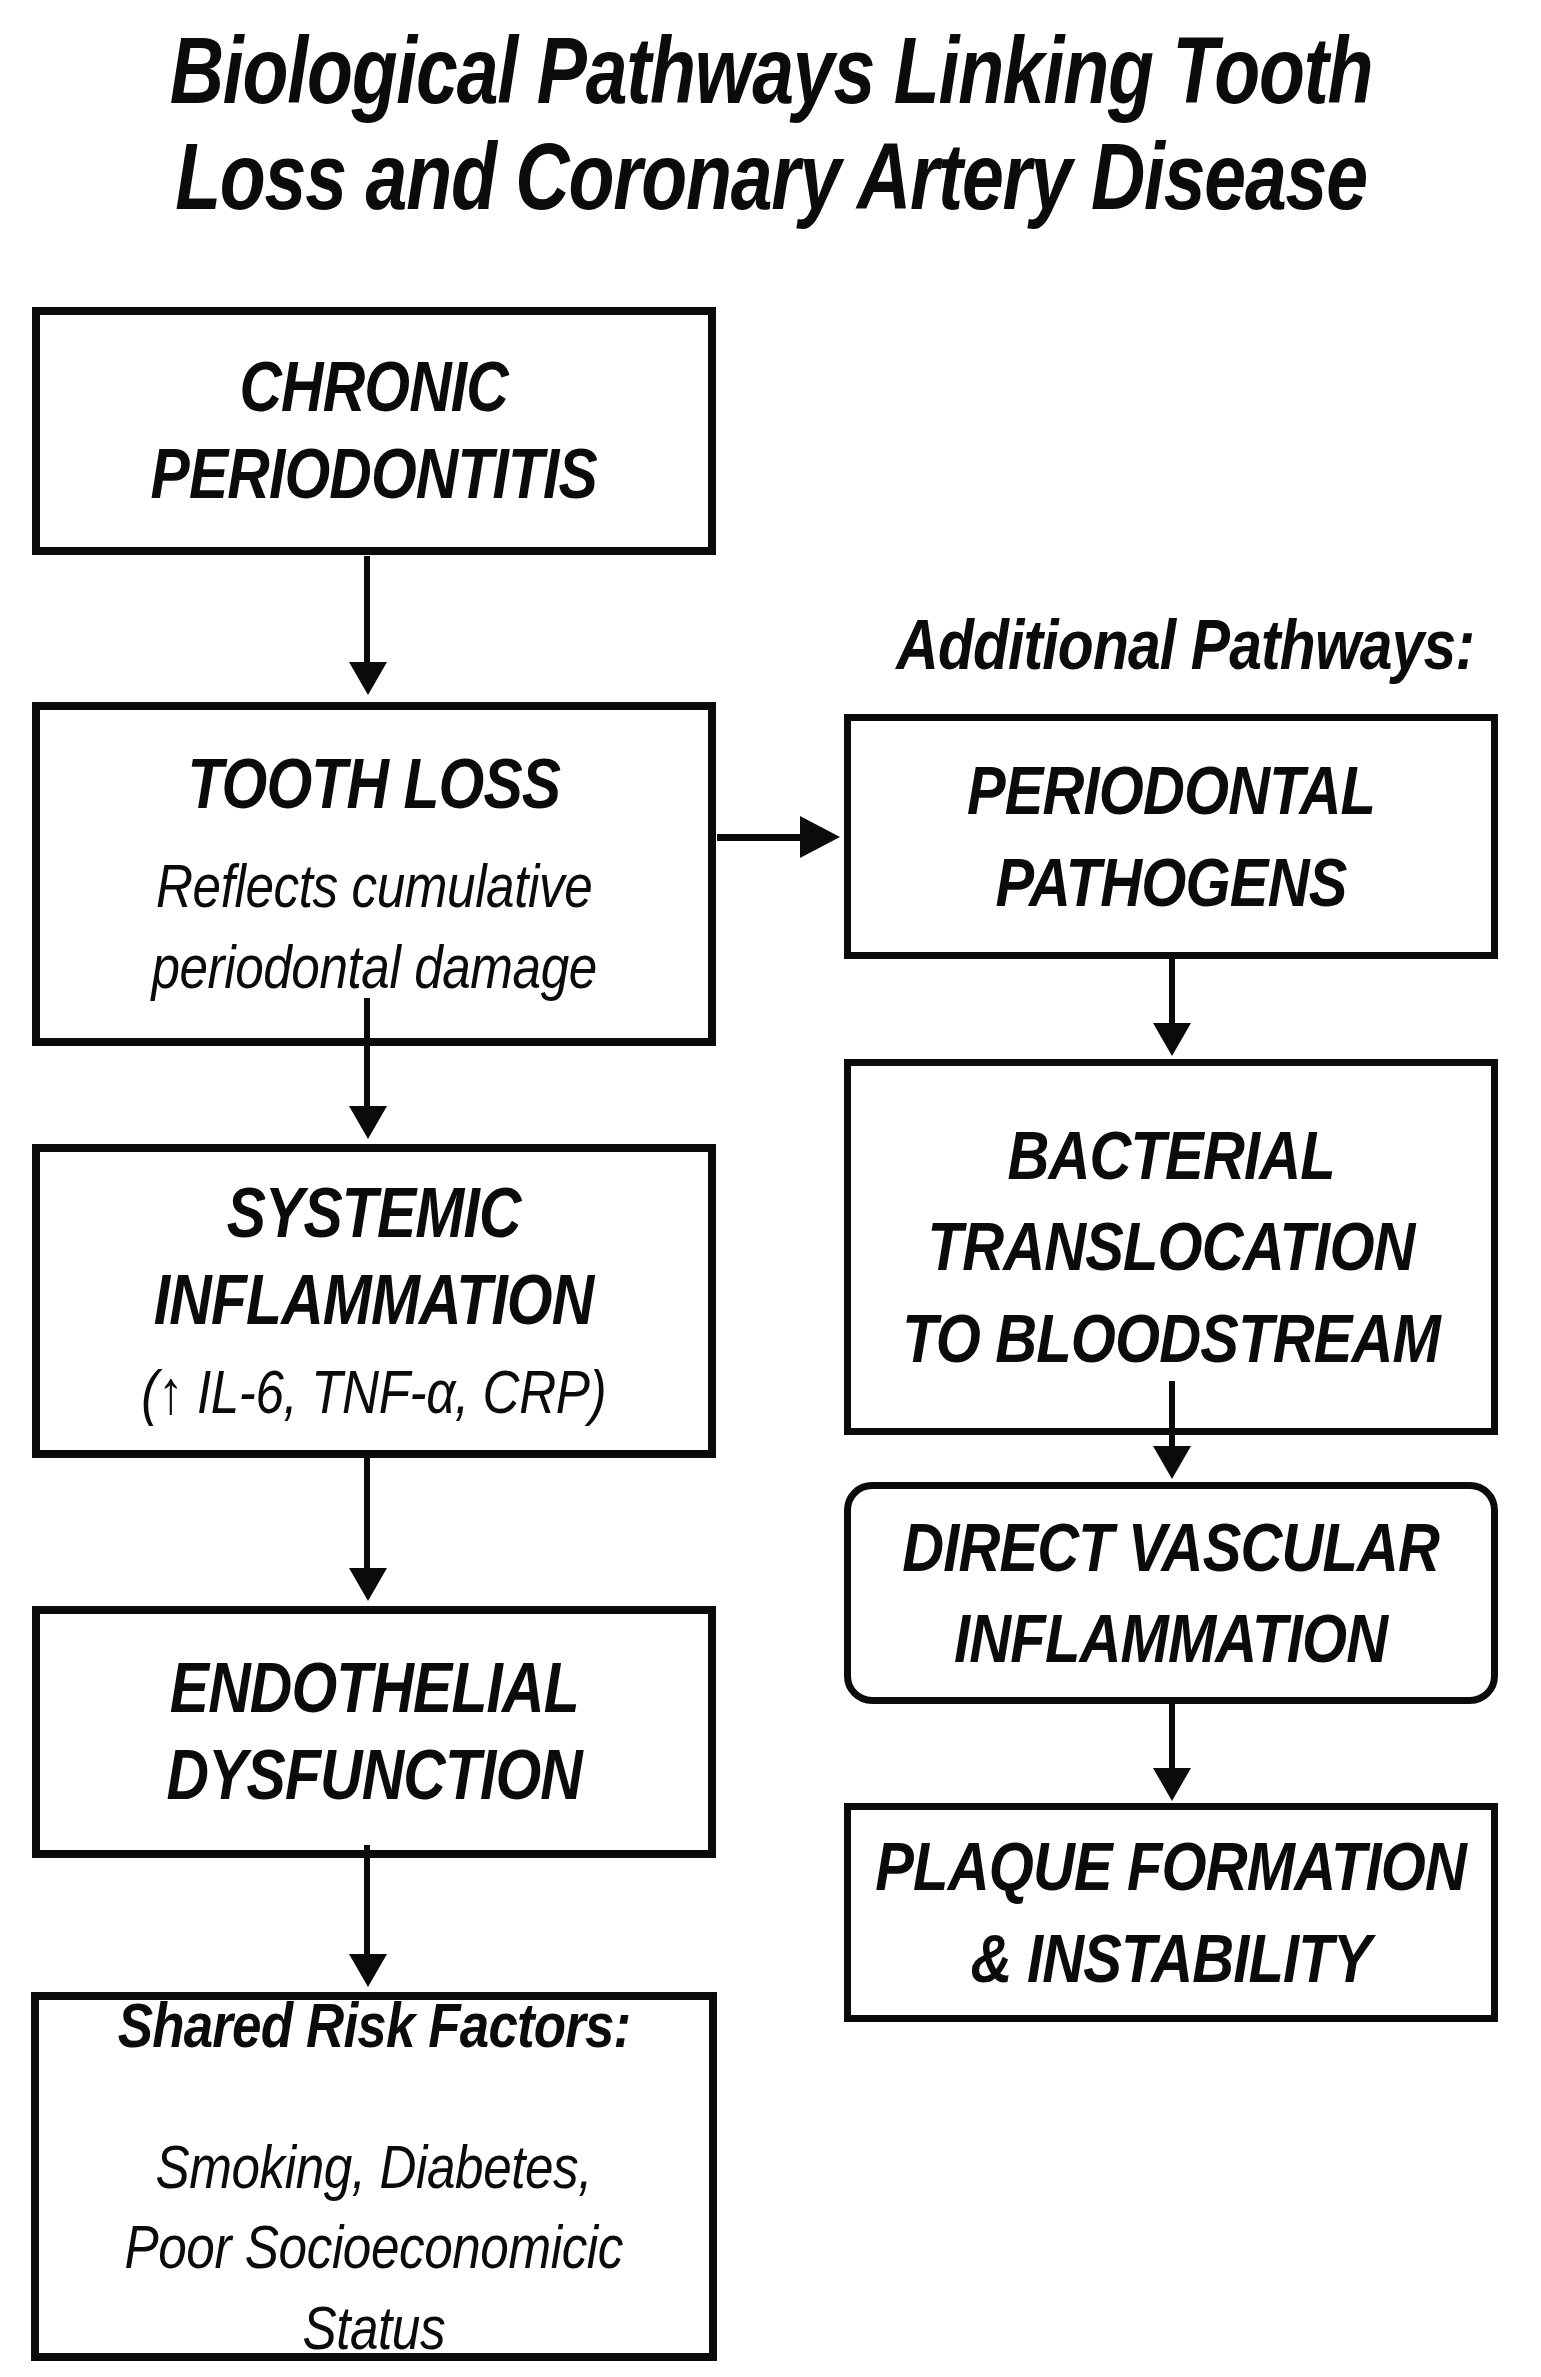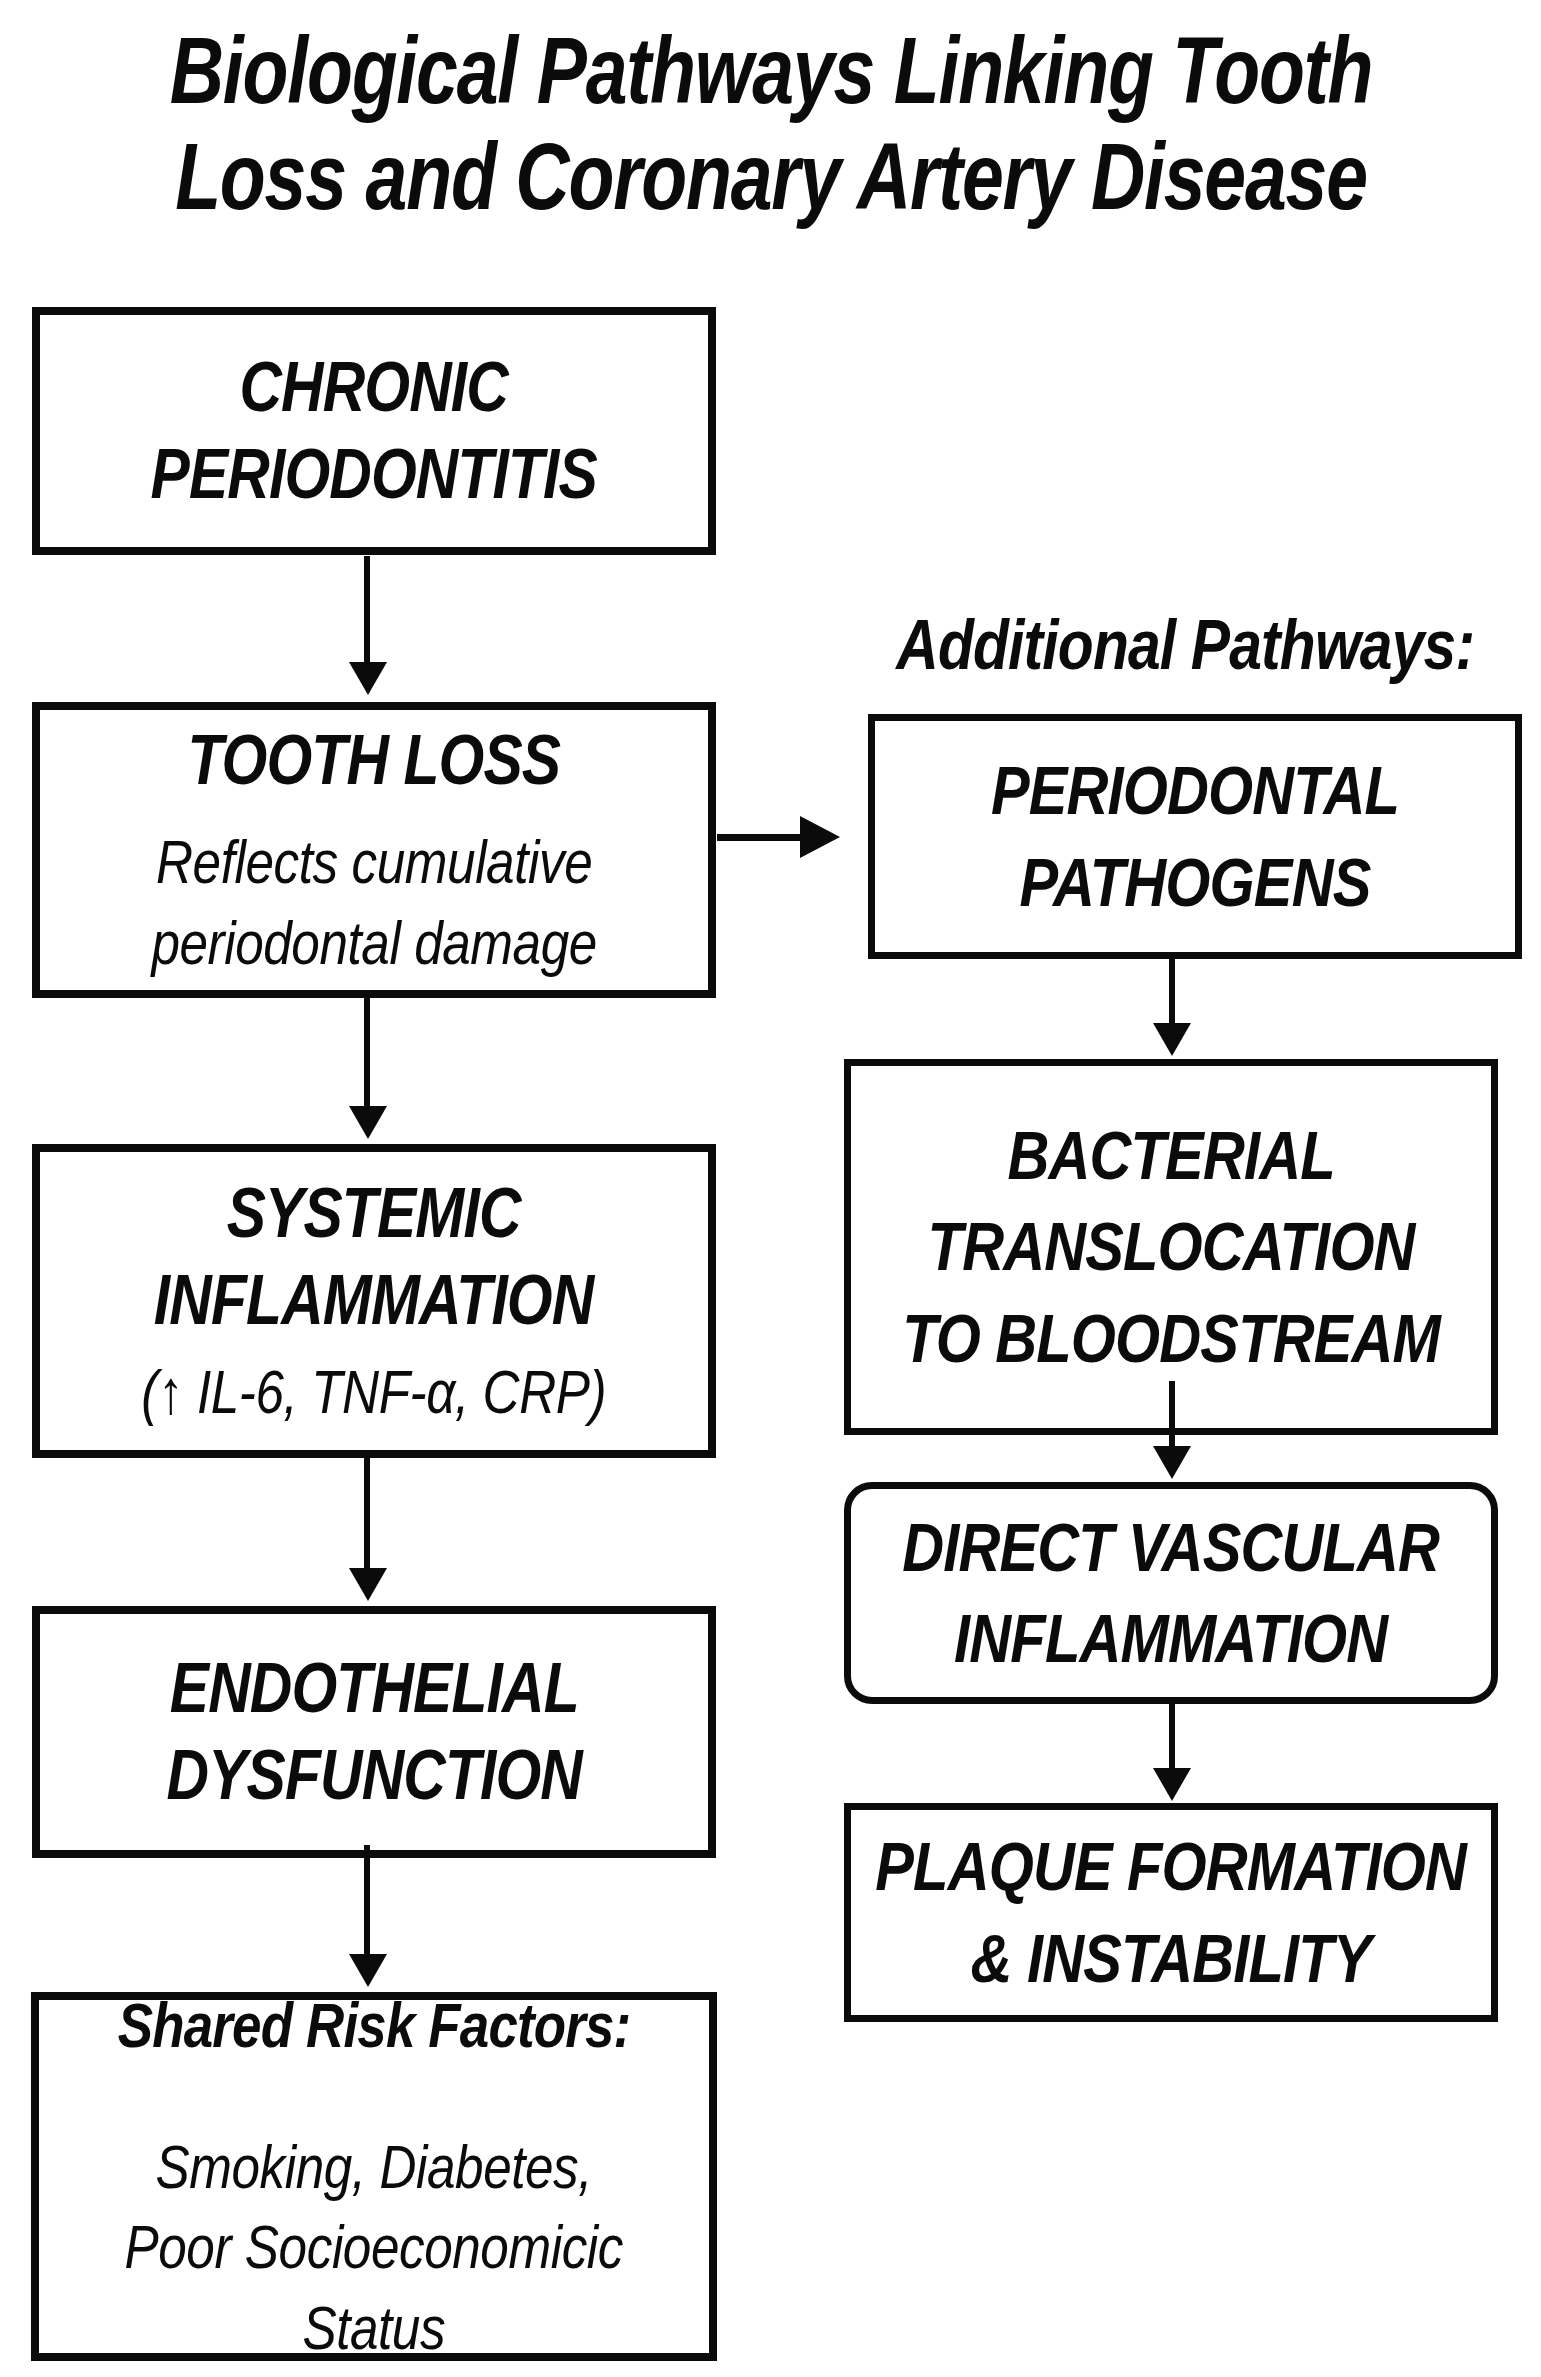--- a/index.html
+++ b/index.html
@@ -52,21 +52,21 @@
 
 <div class="abs" style="left:0;top:0;width:0;height:0;">
 
   <div class="abs box" style="left:32px;top:307px;width:684px;height:248px;">
     <div class="box-title squeeze">
       <span class="line">CHRONIC</span>
       <span class="line">PERIODONTITIS</span>
     </div>
   </div>
 
-  <div class="abs box" style="left:32px;top:702px;width:684px;height:296px;gap:11px;">
+  <div class="abs box" style="left:32px;top:702px;width:684px;height:344px;gap:11px;">
     <div class="box-title squeeze">
       <span class="line">TOOTH LOSS</span>
     </div>
     <div class="box-sub squeeze">
       <span class="line">Reflects cumulative</span>
       <span class="line">periodontal damage</span>
     </div>
   </div>
 
   <div class="abs box" style="left:32px;top:1144px;width:684px;height:314px;">
@@ -114,21 +114,21 @@
 <div class="rhead" style="left:800px;top:816px;"></div>
 
 <div class="abs" style="left:0;top:0;width:0;height:0;">
 
   <div id="add-heading" class="abs">
     <div class="squeeze">
       <span class="line">Additional Pathways:</span>
     </div>
   </div>
 
-  <div class="abs box thin" style="left:844px;top:714px;width:654px;height:245px;margin-left:24px;">
+  <div class="abs box thin" style="left:844px;top:714px;width:654px;height:245px;">
     <div class="box-title r squeeze">
       <span class="line">PERIODONTAL</span>
       <span class="line">PATHOGENS</span>
     </div>
   </div>
 
   <div class="abs box thin" style="left:844px;top:1059px;width:654px;height:376px;justify-content:center;">
     <div class="box-title r squeeze">
       <span class="line">BACTERIAL</span>
       <span class="line">TRANSLOCATION</span>

